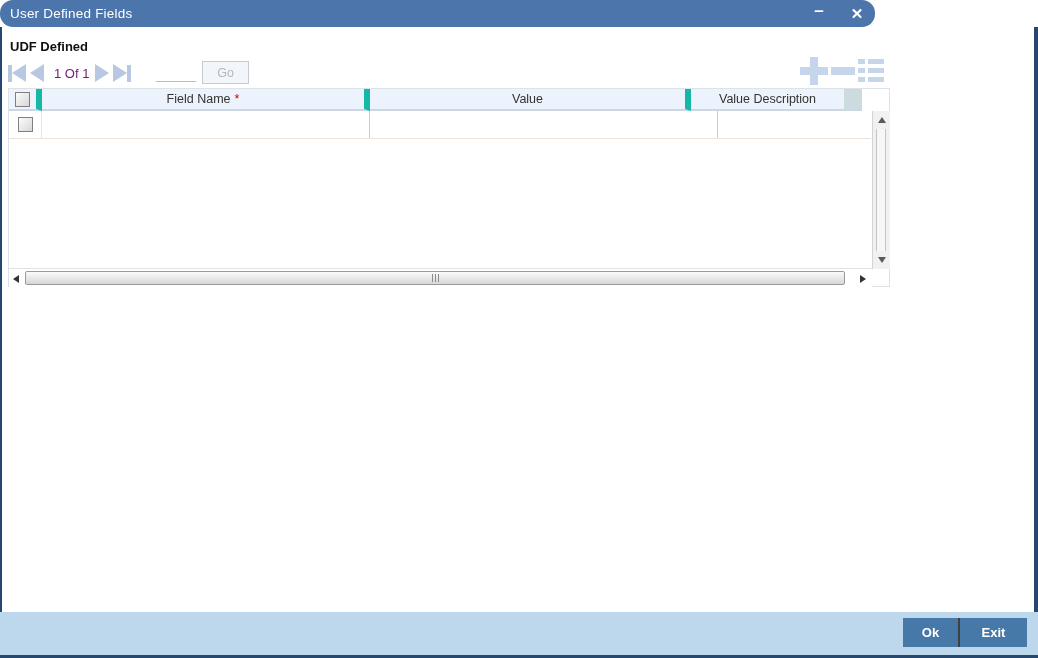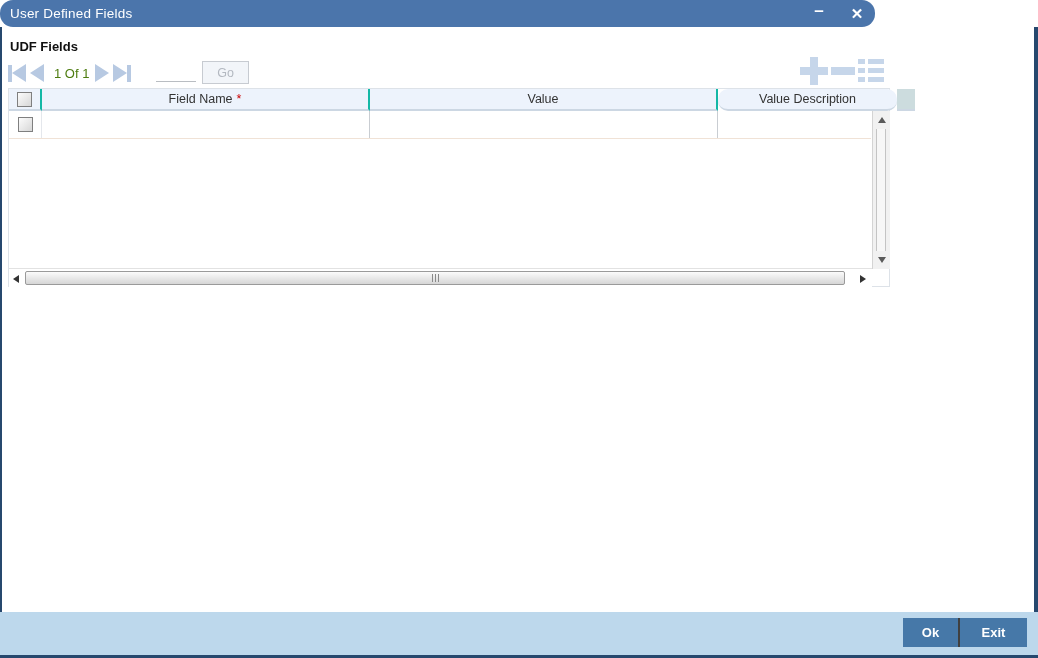--- a/index.html
+++ b/index.html
@@ -19,43 +19,43 @@
 
   
   .section-title { position:absolute; left:10px; top:39px; font-size:13px; font-weight:bold; color:#111; }
 
   
   .pager { position:absolute; left:8px; top:60px; height:26px; display:flex; align-items:center; }
   .pg-ico { display:flex; align-items:center; cursor:pointer; margin-right:4px; }
   .bar-v { width:4px; height:17px; background:#b7c9e2; }
   .tri-left  { width:0; height:0; border-top:9px solid transparent; border-bottom:9px solid transparent; border-right:14px solid #b7c9e2; }
   .tri-right { width:0; height:0; border-top:9px solid transparent; border-bottom:9px solid transparent; border-left:14px solid #b7c9e2; }
-  .page-label { font-size:13px; color:#4d7c0f; margin:12px 6px; white-space:nowrap; }
+  .page-label { font-size:13px; color:#701a75; margin:12px 6px; white-space:nowrap; }
   .goto-input { position:absolute; left:156px; top:64px; width:40px; height:18px; border:none; border-bottom:1px solid #b9bdc2; background:transparent; font-size:12px; padding:0 2px; outline:none; }
   .go-btn { position:absolute; left:202px; top:61px; width:47px; height:23px; background:#f2f5f9; border:1px solid #c7cbd1; color:#b3b8c0; font-size:12.5px; display:flex; align-items:center; justify-content:center; cursor:default; }
 
   
   .rec-icons { position:absolute; left:798px; top:57px; width:88px; height:28px; }
   .plus-ico { position:absolute; left:2px; top:0; width:28px; height:28px; cursor:pointer; }
   .plus-ico .h { position:absolute; left:0; top:10px; width:28px; height:8px; background:#c6d6ea; }
   .plus-ico .v { position:absolute; left:10px; top:0; width:8px; height:28px; background:#c6d6ea; }
   .minus-ico { position:absolute; left:33px; top:10px; width:24px; height:8px; background:#c6d6ea; cursor:pointer; }
   .list-ico { position:absolute; left:60px; top:2px; width:26px; height:24px; cursor:pointer; }
   .list-ico .row { position:absolute; height:5px; }
   .list-ico .sq { width:7px; background:#c6d6ea; }
   .list-ico .ln { left:10px; width:16px; background:#c6d6ea; }
 
   
   .grid { position:absolute; left:8px; top:88px; width:882px; height:199px; border:1px solid #dde2e8; background:#fff; }
   .ghead { position:absolute; left:0; top:0; height:22px; display:flex; }
-  .hcell { background:#edf3fc; border-right:2px solid #14b8a6; border-bottom:2px solid #ccd7e3; display:flex; align-items:center; justify-content:center; font-size:12.5px; color:#333; }
+  .hcell { background:#edf3fc; border-right:6px solid #14b8a6; border-bottom:2px solid #ccd7e3; display:flex; align-items:center; justify-content:center; font-size:12.5px; color:#333; }
   .hc-cb { width:33px; }
   .hc-1 { width:328px; }
-  .hc-2 { width:348px; }
-  .hc-3 { width:179px; border-right:none;border-radius:10px; }
+  .hc-2 { width:321px; }
+  .hc-3 { width:153px; border-right:none; }
   .hc-corner { width:18px; background:#ccdcde; border-bottom:2px solid #ccd7e3; }
   .req { color:#cc0000; margin-left:4px; font-size:12.5px; }
   .checkbox { width:15px; height:15px; border:1px solid #7f7f7f; background:linear-gradient(135deg,#fcfcfc 0%,#d7d7d7 100%); cursor:pointer; }
   .grow { position:absolute; left:0; top:22px; height:28px; display:flex; border-bottom:1px solid #f0e2d6; }
   .bcell { border-right:1px solid #c9cdd2; display:flex; align-items:center; }
   .bc-cb { width:33px; justify-content:center; border-right:1px solid #e4e7ec; }
   .bc-1 { width:328px; }
   .bc-2 { width:348px; }
   .bc-3 { width:153px; border-right:none; }
   .cell-text { font-size:12px; color:#222; padding:0 4px; width:100%; }
@@ -94,21 +94,21 @@
     <div class="win-controls">
       <span class="win-btn min">–</span>
       <span class="win-btn">✕</span>
     </div>
   </div>
 
   <div class="border-left"></div>
   <div class="border-right"></div>
   <div class="border-bottom"></div>
 
-  <div class="section-title">UDF Fields</div>
+  <div class="section-title">UDF Defined</div>
 
   <div class="pager">
     <span class="pg-ico">
         <span class="bar-v"></span>
         <span class="tri-left"></span>
       </span>
     <span class="pg-ico">
         <span class="tri-left"></span>
       </span>
     <span class="page-label">1 Of 1</span>

